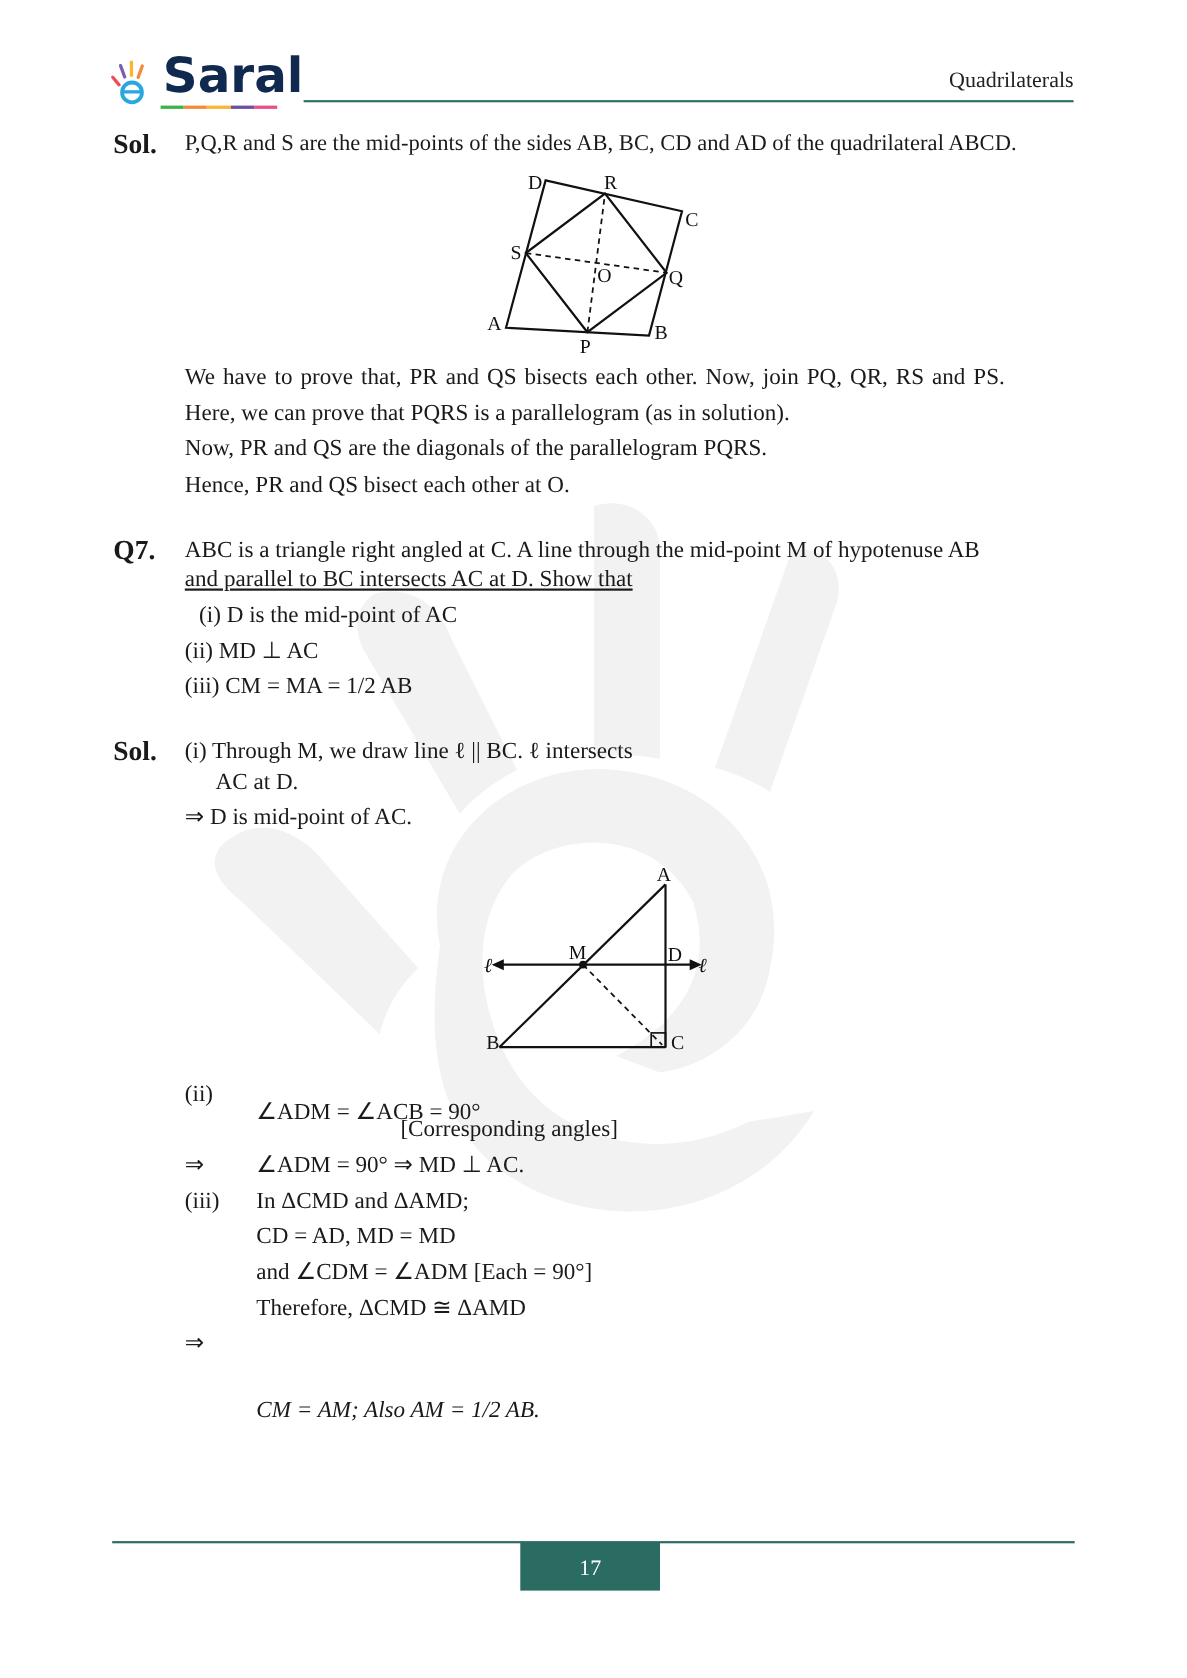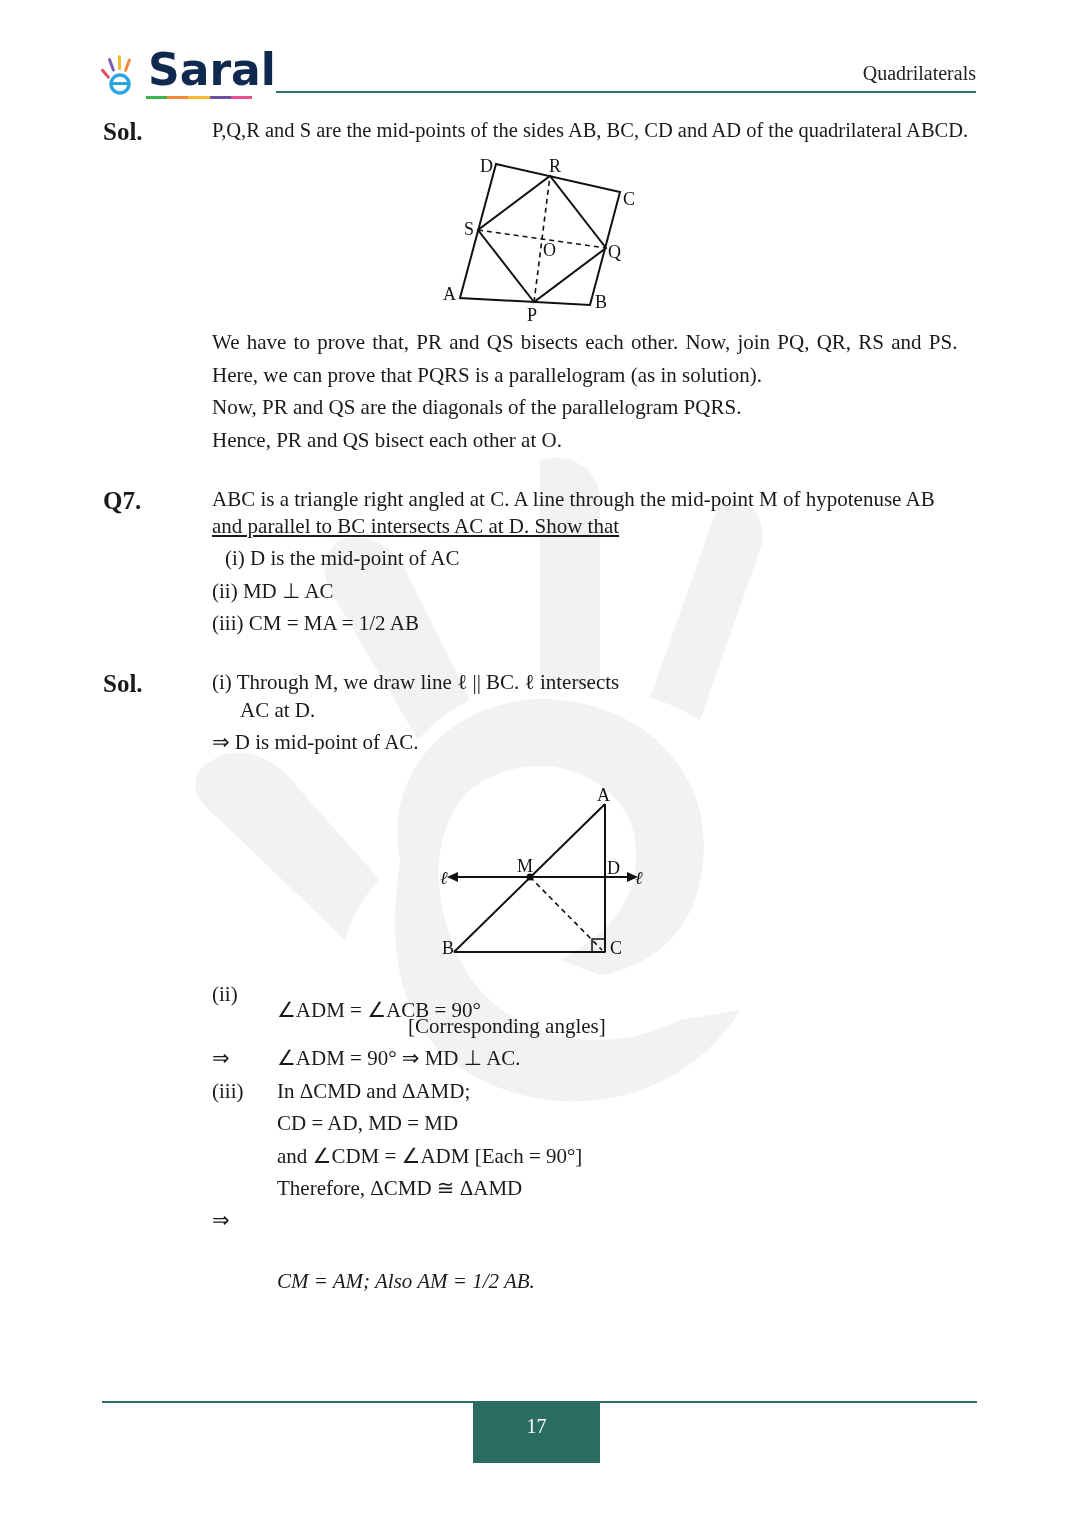--- a/index.html
+++ b/index.html
@@ -4,25 +4,25 @@
 <style>
   html, body { margin:0; padding:0; background:#ffffff; }
   body { width:1079px; height:1525px; position:relative; overflow:hidden; font-family:"Liberation Serif", serif; color:#1a1a1a; }
   .watermark { position:absolute; left:0; top:0; width:1079px; height:1525px; pointer-events:none; }
   .logo { position:absolute; left:100px; top:50px; height:48px; }
   .logo-text { position:absolute; left:36px; top:-6px; font-family:"DejaVu Sans", sans-serif; font-weight:bold; font-size:44px; color:#10294f; letter-spacing:0px;margin-left:12px; }
   .logo-bar { position:absolute; left:46px; top:46px; height:3px; width:106px; display:flex; }
   .logo-bar span { flex:1; height:3px; }
   .header-rule { position:absolute; left:276px; top:91px; width:700px; height:2px; background:#2e7366; }
   .header-title { position:absolute; right:103px; top:62px; font-size:20px; color:#222; }
-  .t { position:absolute; font-size:21px; line-height:26px; white-space:nowrap;margin-left:44px; }
+  .t { position:absolute; font-size:21px; line-height:26px; white-space:nowrap; }
   .lbl { position:absolute; font-size:25px; font-weight:bold; }
   .spaced { word-spacing:2px; }
   .footer-rule { position:absolute; left:102px; top:1401px; width:875px; height:2px; background:#2e6b62; }
-  .page-box { position:absolute; left:473px; top:1402px; width:127px; height:61px; background:#2a6b62; color:#fff; font-size:20px; text-align:center; line-height:49px; }
+  .page-box { position:absolute; left:473px; top:1402px; width:127px; height:44px; background:#2a6b62; color:#fff; font-size:20px; text-align:center; line-height:49px; }
   svg text { font-family:"Liberation Serif", serif; }
 </style>
 </head>
 <body>
 
 <svg class="watermark" viewBox="0 0 1079 1525">
   <g fill="#f2f2f2">
     <path d="M400 860 C 380 760, 470 690, 560 700 C 660 710, 720 790, 700 880 C 690 940, 640 970, 600 975 L 560 960 C 620 930, 650 880, 630 820 C 600 760, 520 750, 470 790 C 430 830, 430 900, 460 960 C 500 1040, 600 1060, 680 1020 L 740 1010 C 680 1110, 540 1130, 450 1060 C 390 1010, 390 930, 400 860 Z"></path>
     <path d="M200 770 C 230 740, 270 750, 300 790 L 380 880 C 360 900, 350 920, 345 940 L 220 820 C 195 800, 190 785, 200 770 Z"></path>
     <path d="M540 460 C 570 450, 600 470, 600 500 L 600 690 C 580 686, 560 686, 540 688 Z"></path>

